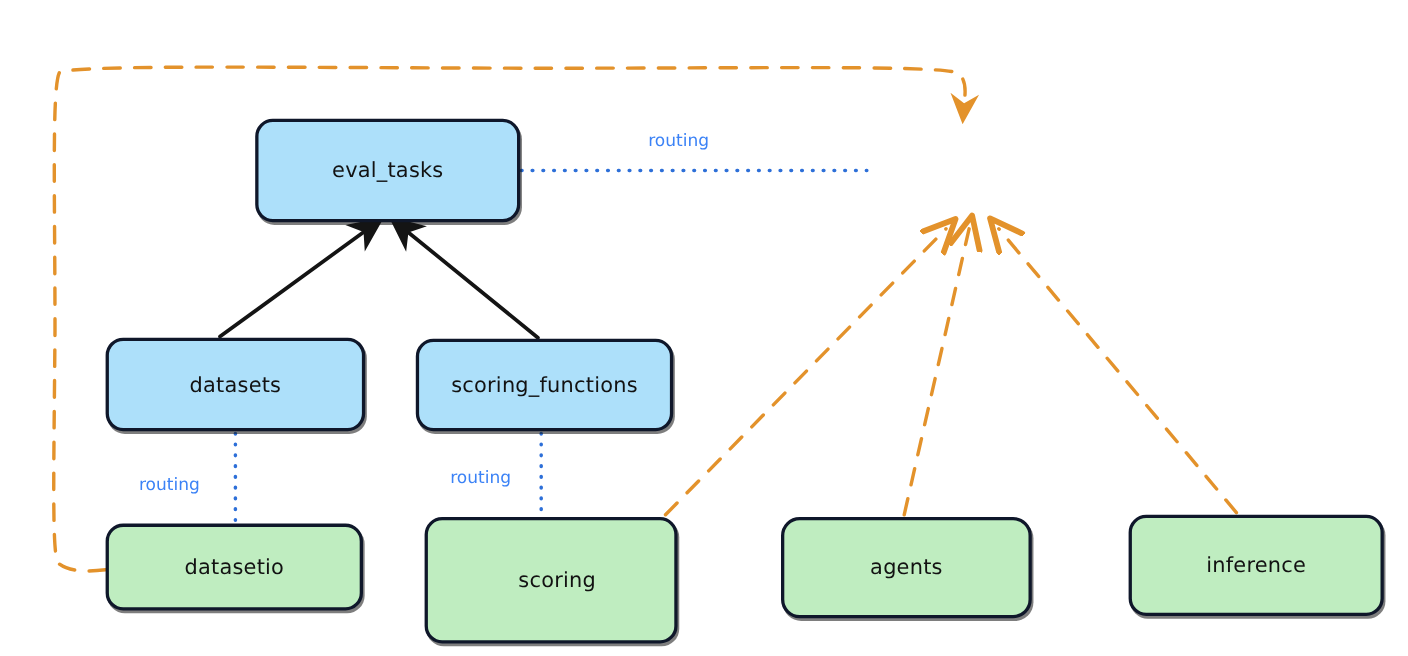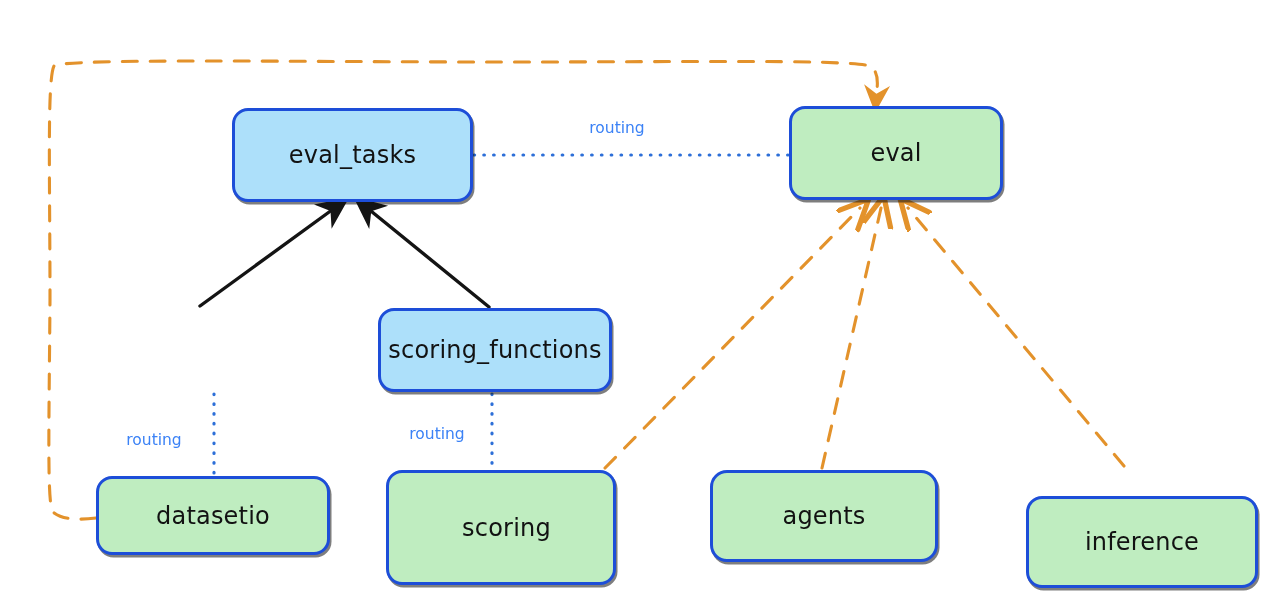--- a/index.html
+++ b/index.html
@@ -26,25 +26,25 @@
     top: 0;
     width: 1280px;
     height: 596px;
   }
   .node {
     position: absolute;
     box-sizing: border-box;
     display: flex;
     align-items: center;
     justify-content: center;
-    border: 3px solid #1d4ed8;
+    border: 3px solid #0f172a;
     border-radius: 16px;
     color: #121212;
     font-family: "DejaVu Sans", sans-serif;
-    font-size: 24px;
+    font-size: 19px;
     letter-spacing: 0.2px;
     z-index: 3;
     box-shadow: 1.5px 2.5px 0 0 rgba(20,20,20,0.55);
   }
   .node.blue  { background: #ade0fa; }
   .node.green { background: #bfedc0; }
   .node-label {
     pointer-events: none;
     white-space: nowrap;
   }
@@ -105,42 +105,42 @@
     </g>
     <g>
       <path d="M1124,466 L908,208" fill="none" stroke="#e3922b" stroke-width="3.1" stroke-linecap="round" stroke-dasharray="15 13" marker-end="url(#arrow-orange-open)"></path>
     </g>
   </svg>
 
   <div class="node blue" style="left:232px; top:108px; width:241px; height:94px;">
     <span class="node-label">eval_tasks</span>
   </div>
 
-  <div class="node green" style="left:789px; top:106px; width:214px; height:94px;">
-    <span class="node-label">eval</span>
+
+  <div class="node blue" style="left:96px; top:307px; width:236px; height:85px;">
+    <span class="node-label">datasets</span>
   </div>
-
 
   <div class="node blue" style="left:378px; top:308px; width:234px; height:84px;text-align:right;">
     <span class="node-label">scoring_functions</span>
   </div>
 
   <div class="node green" style="left:96px; top:476px; width:234px; height:79px;">
     <span class="node-label">datasetio</span>
   </div>
 
   <div class="node green" style="left:386px; top:470px; width:230px; height:115px;padding-left:11px;">
     <span class="node-label">scoring</span>
   </div>
 
   <div class="node green" style="left:710px; top:470px; width:228px; height:92px;border-radius:17px;">
     <span class="node-label">agents</span>
   </div>
 
-  <div class="node green" style="left:1026px; top:468px; width:232px; height:92px;margin-top:28px;">
+  <div class="node green" style="left:1026px; top:468px; width:232px; height:92px;">
     <span class="node-label">inference</span>
   </div>
 
   <div class="edge-label" style="left:617px; top:128px;">routing</div>
 
   <div class="edge-label" style="left:154px; top:440px;">routing</div>
 
   <div class="edge-label" style="left:437px; top:434px;">routing</div>
 
 </div>

